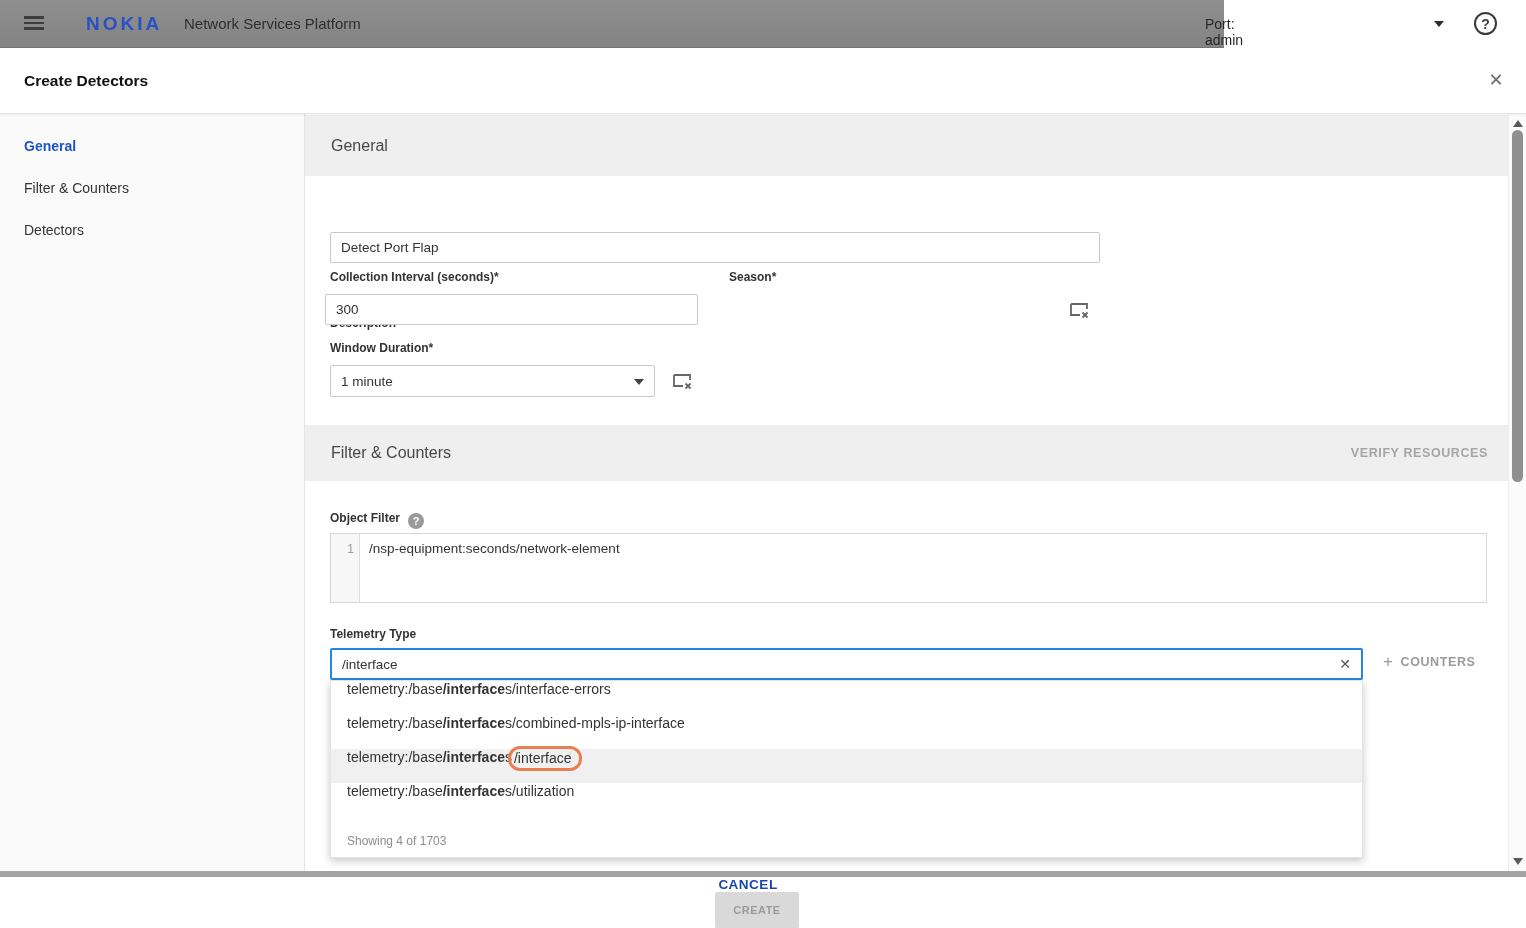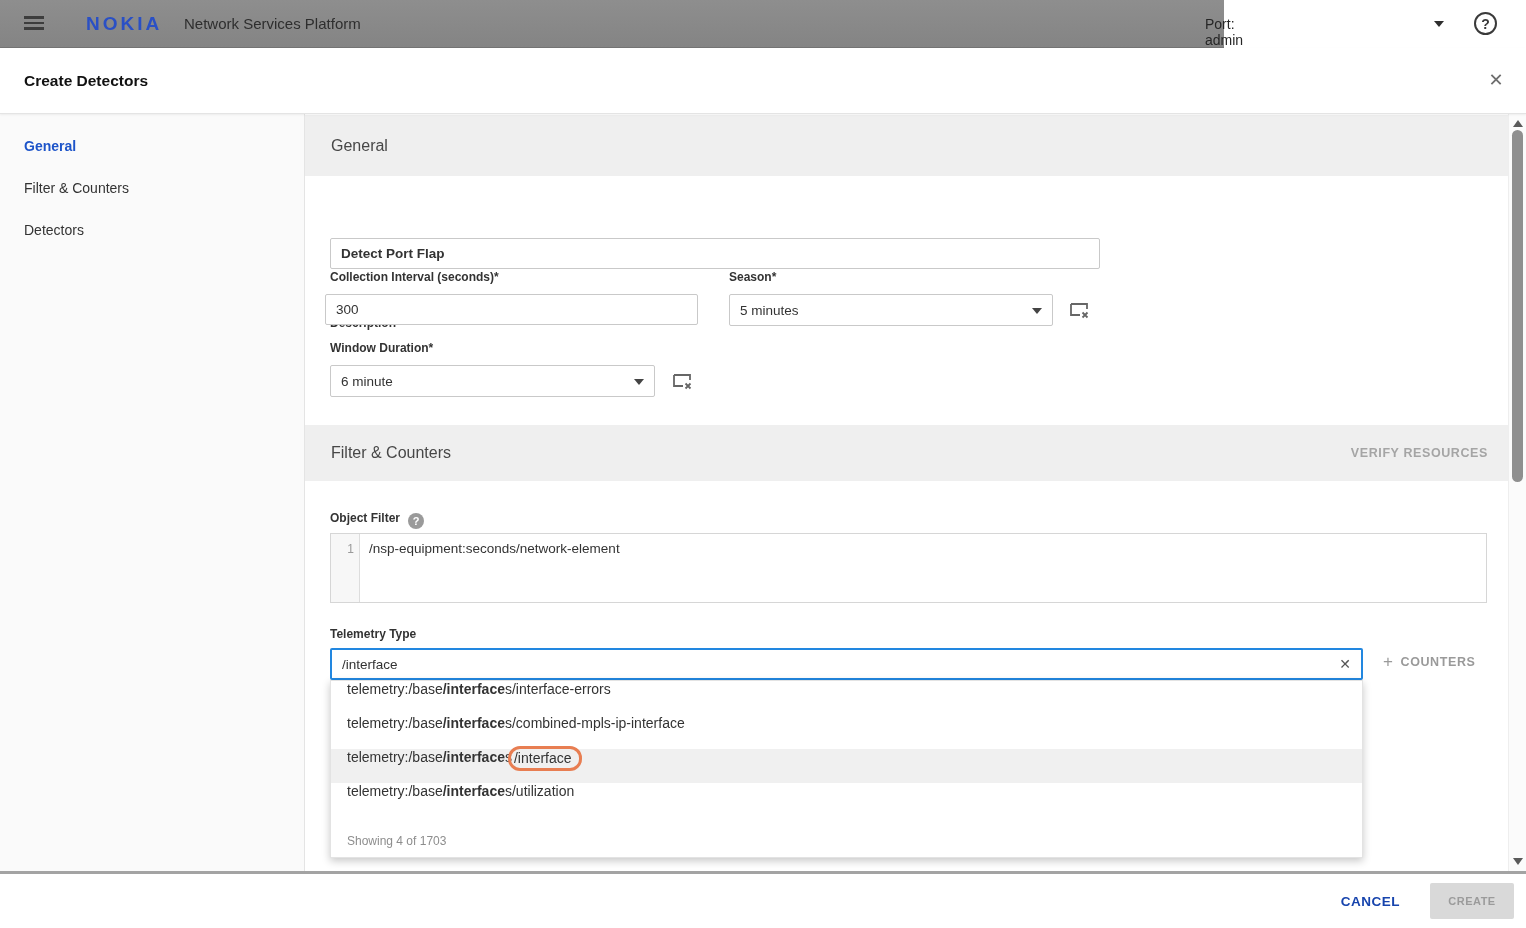--- a/index.html
+++ b/index.html
@@ -89,21 +89,21 @@
     background:#fbfbfb; border-left:1px solid #eee; }
   .sb-up { position:absolute; top:6px; left:4px; width:0; height:0;
     border-left:5px solid transparent; border-right:5px solid transparent; border-bottom:7px solid #5a5a5a; }
   .sb-thumb { position:absolute; top:16px; left:3px; width:11px; height:352px;
     background:#8f8f8f; border-radius:6px; }
   .sb-down { position:absolute; bottom:6px; left:4px; width:0; height:0;
     border-left:5px solid transparent; border-right:5px solid transparent; border-top:7px solid #5a5a5a; }
 
   
   .dialog-footer { position:absolute; left:0; top:871px; width:1526px; height:57px;
-    background:#fff; border-top:3px solid #a3a3a3; display:flex; align-items:center; justify-content:flex-end; }
+    background:#fff; border-top:6px solid #a3a3a3; display:flex; align-items:center; justify-content:flex-end;flex-direction:column; }
   .cancel-btn { font-size:13.5px; font-weight:700; letter-spacing:.5px; color:#1744ad;
     margin-right:30px; cursor:pointer; background:none; border:none; font-family:inherit; }
   .create-btn { width:84px; height:36px; margin-right:12px; background:#d9d9d9; border:none;
     border-radius:2px; font-size:11px; font-weight:700; letter-spacing:.5px; color:#9b9b9b;
     font-family:inherit; }
 </style>
 </head>
 <body>
 
 <div class="topbar">
@@ -132,40 +132,36 @@
     <div class="side-item">Detectors</div>
   </div>
 
   <div class="main">
 
     <div class="band band-general">
       <div class="band-heading">General</div>
     </div>
 
     <div class="field-label" style="left:25px; top:202px;">Description</div>
-    <input class="text-input" style="left: 25px; top: 124px; width: 770px; height: 31px; font-weight: bold;" value="Detect Port Flap">
+    <input class="text-input" style="left: 25px; top: 118px; width: 770px; height: 31px;" value="Detect Port Flap">
 
     <div class="field-label" style="left:25px; top:156px;">Collection Interval (seconds)*</div>
     <input class="text-input" style="left: 20px; top: 180px; width: 373px; height: 31px;" value="300">
 
     <div class="field-label" style="left:424px; top:156px;">Season*</div>
-    <div class="select" style="left:424px; top:180px; width:324px; height:32px;">
-      <span>5 minutes</span>
-      <span class="caret"></span>
-    </div>
     <div class="clear-btn" style="left:763px; top:186px;">
       <svg width="22" height="20" viewBox="0 0 22 20" fill="none">
         <path d="M3 4 H19 V9 M3 4 V15 H12" stroke="#666" stroke-width="1.8"></path>
         <path d="M14.5 12.5 L19.5 17.5 M19.5 12.5 L14.5 17.5" stroke="#666" stroke-width="1.8"></path>
       </svg>
     </div>
 
     <div class="field-label" style="left:25px; top:227px;">Window Duration*</div>
     <div class="select" style="left:25px; top:251px; width:325px; height:32px;">
-      <span>6 minute</span>
+      <span>1 minute</span>
       <span class="caret"></span>
     </div>
     <div class="clear-btn" style="left:366px; top:257px;">
       <svg width="22" height="20" viewBox="0 0 22 20" fill="none">
         <path d="M3 4 H19 V9 M3 4 V15 H12" stroke="#666" stroke-width="1.8"></path>
         <path d="M14.5 12.5 L19.5 17.5 M19.5 12.5 L14.5 17.5" stroke="#666" stroke-width="1.8"></path>
       </svg>
     </div>
 
     <div class="band band-filter">

